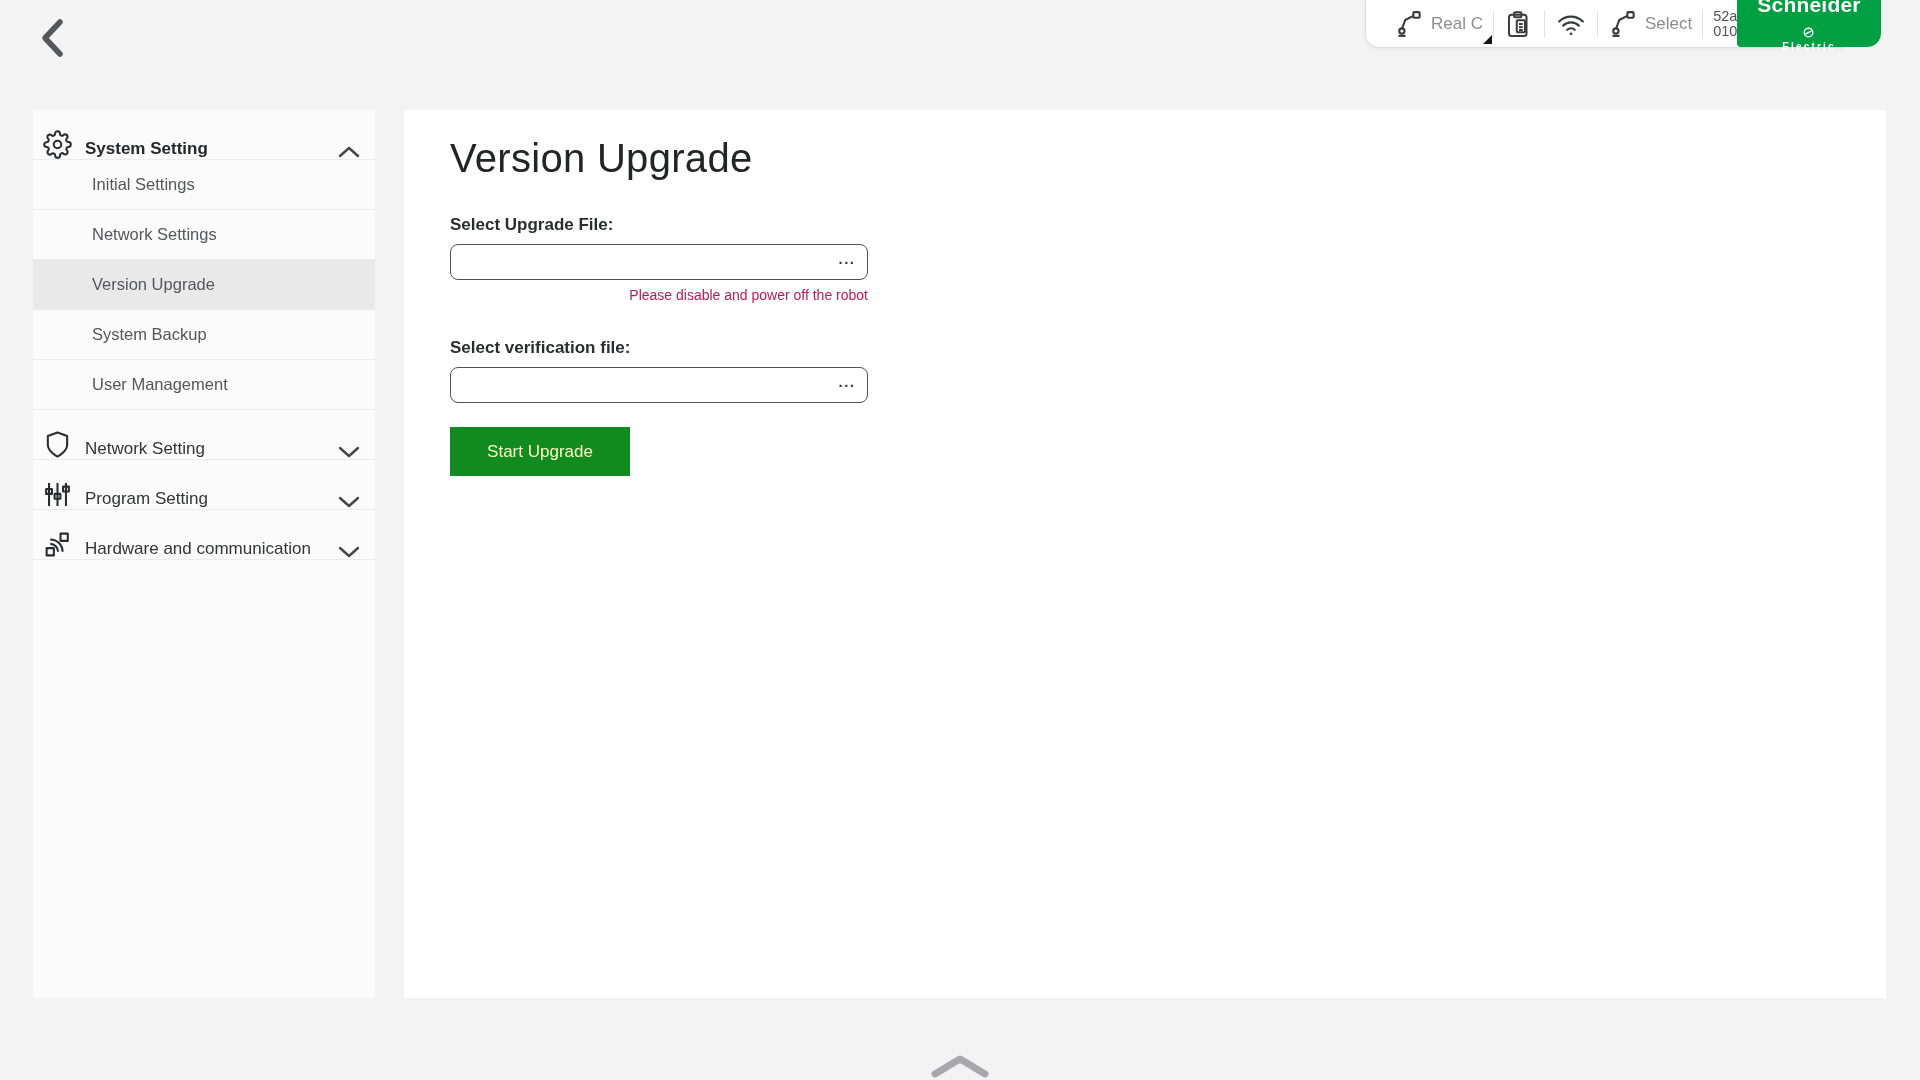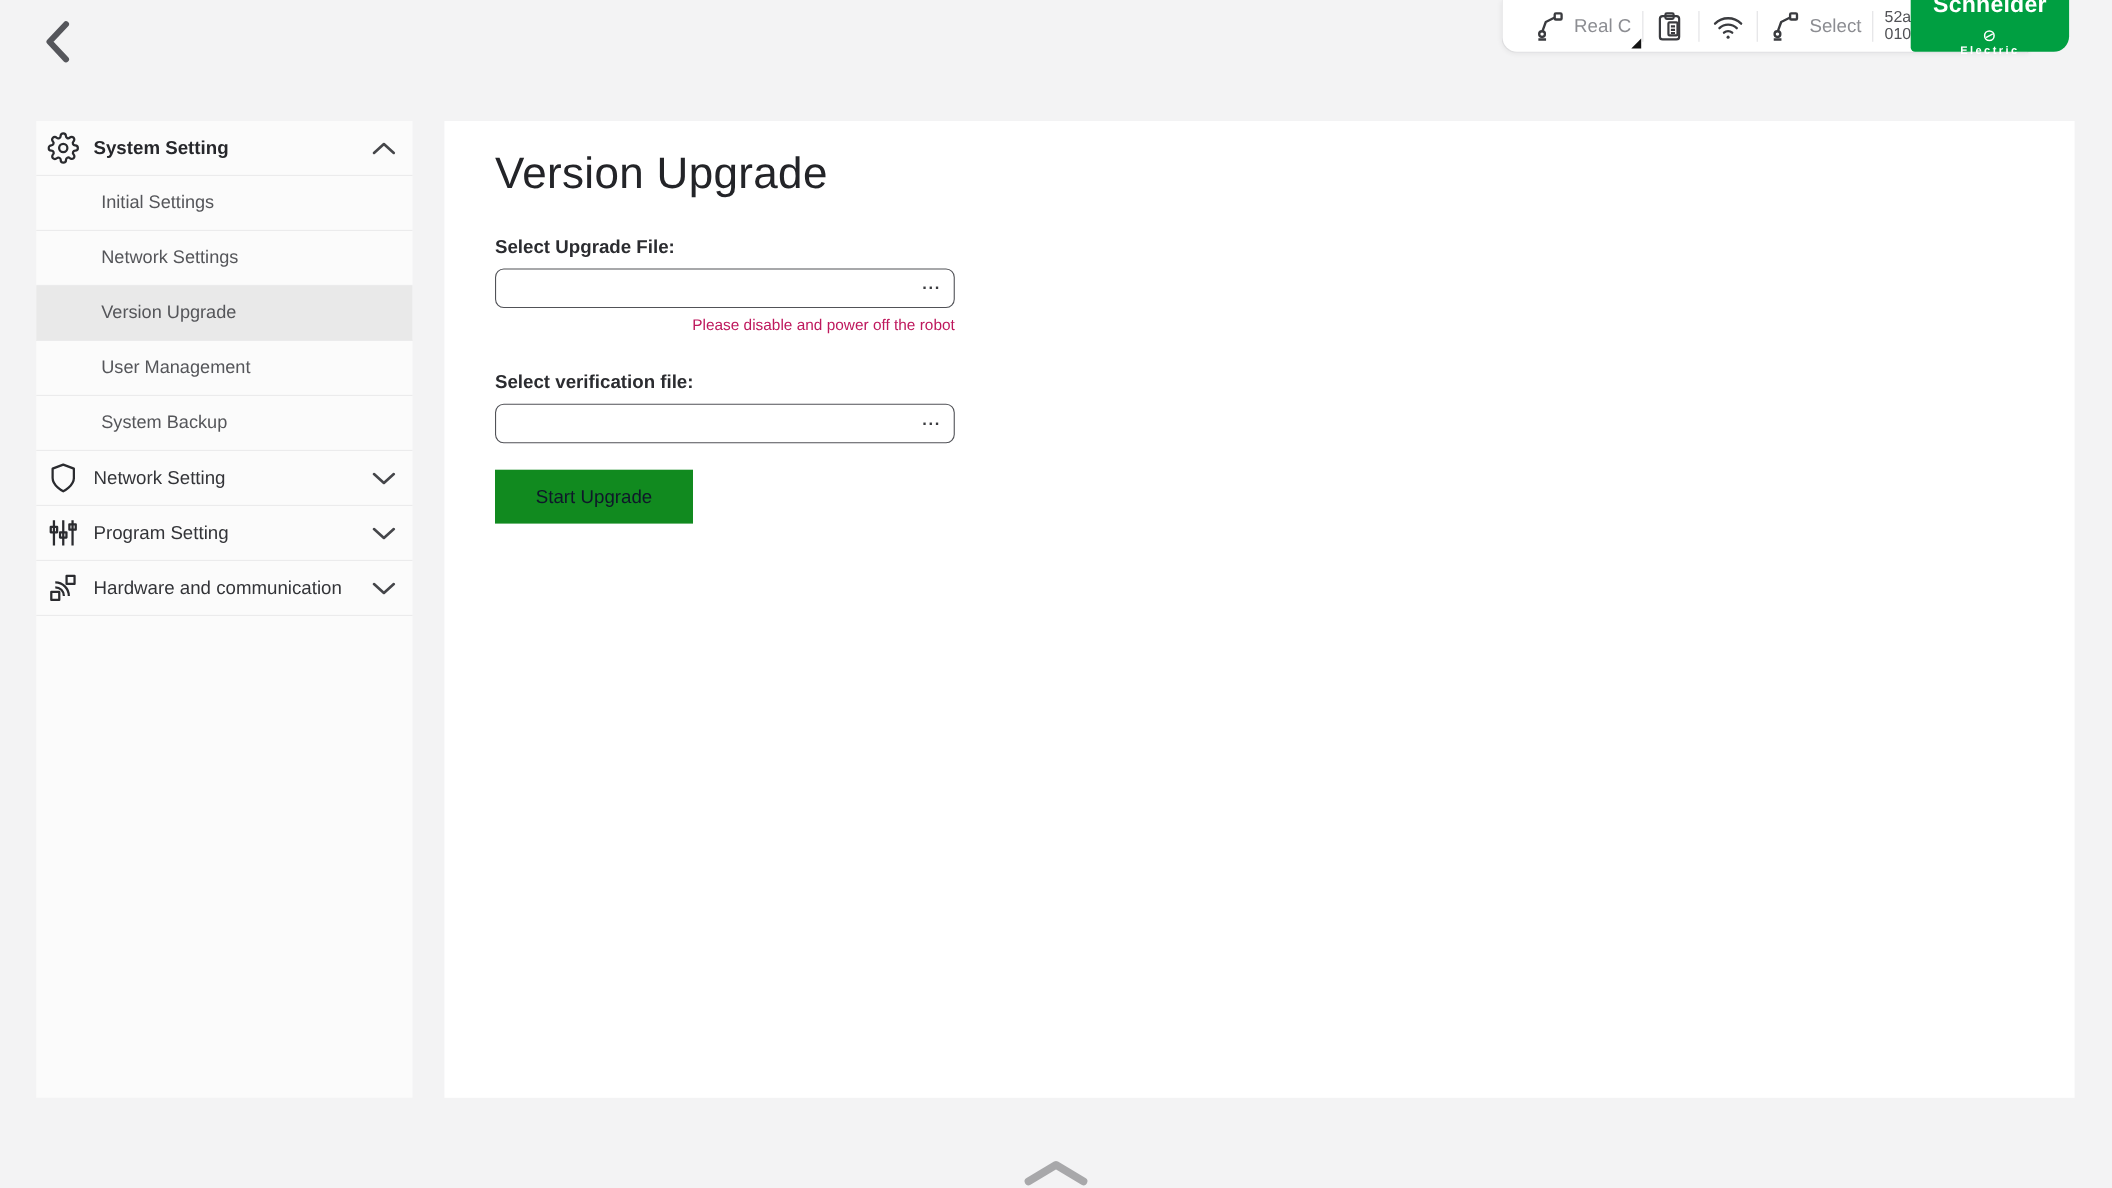--- a/index.html
+++ b/index.html
@@ -34,21 +34,21 @@
     background:#009F41;border-radius:0 0 14px 4px;color:#fff;
     display:flex;flex-direction:column;align-items:center;justify-content:center;gap:12px;}
   .brand-name{font-size:21px;font-weight:800;line-height:21px;letter-spacing:.2px;}
   .brand-sub{display:flex;align-items:center;gap:3px;font-size:10px;
     letter-spacing:2.2px;font-weight:600;line-height:12px;flex-direction:column;}
 
   
   .sidebar{position:absolute;left:33px;top:110px;width:342px;height:888px;background:#FBFBFB;}
   .nav-row{height:50px;display:flex;align-items:center;
     border-bottom:1px solid #EBEBEC;box-sizing:border-box;cursor:pointer;background:transparent;}
-  .nav-header{padding:0 14px 0 10px;gap:13px;}
+  .nav-header{padding:0 14px 0 10px;gap:13px;align-items:flex-end;}
   .nav-label{font-size:17px;color:#333438;}
   .nav-header.bold .nav-label{font-weight:700;color:#26272B;}
   .nav-chevron{margin-left:auto;color:#45464A;}
   .nav-icon{color:#2A2B2F;}
   .nav-item{padding-left:59px;font-size:16.5px;color:#55565A;}
   .nav-item.selected{background:#E9E9E9;}
 
   
   .panel{position:absolute;left:404px;top:110px;width:1482px;height:888px;
     background:#FFFFFF;box-sizing:border-box;padding:26px 0 0 46px;}
@@ -57,21 +57,21 @@
   .field.second{margin-top:35px;}
   .field-label{font-size:17px;font-weight:700;color:#2B2C30;margin-bottom:9px;}
   .input-wrap{position:relative;width:418px;height:36px;}
   .text-input{width:100%;height:100%;box-sizing:border-box;border:1.5px solid #515257;
     border-radius:8px;background:#fff;padding:0 42px 0 12px;font-size:16px;
     color:#232428;outline:none;}
   .browse-btn{position:absolute;right:4px;top:2px;bottom:2px;width:34px;background:none;
     border:none;color:#3A3B3F;font-weight:700;font-size:15px;letter-spacing:1.5px;
     cursor:pointer;line-height:1;padding-bottom:8px;}
   .hint{margin-top:7px;text-align:right;font-size:14px;color:#be185d;width:418px;}
-  .start-btn{margin-top:24px;width:180px;height:49px;background:#118A1F;color:#0f172a;
+  .start-btn{margin-top:24px;width:180px;height:49px;background:#118A1F;color:#fef9c3;
     border:none;font-size:17px;cursor:pointer;}
 
   
   .bottom-chevron{position:absolute;left:50%;transform:translateX(-50%);bottom:1px;
     background:none;border:none;padding:0;cursor:pointer;color:#A8A8AA;}
 </style>
 </head>
 <body>
 
 <button class="back-btn">
@@ -188,24 +188,24 @@
   <div class="nav-row nav-item">
     <span>Initial Settings</span>
   </div>
   <div class="nav-row nav-item">
     <span>Network Settings</span>
   </div>
   <div class="nav-row nav-item selected">
     <span>Version Upgrade</span>
   </div>
   <div class="nav-row nav-item">
+    <span>System Backup</span>
+  </div>
+  <div class="nav-row nav-item">
     <span>User Management</span>
-  </div>
-  <div class="nav-row nav-item">
-    <span>System Backup</span>
   </div>
 
 
   <div class="nav-row nav-header">
     <span class="nav-icon">
       <svg width="29" height="29" viewBox="0 0 24 24" fill="none" stroke="currentColor" stroke-width="1.7" stroke-linejoin="round">
         <path d="M12 22s8-4 8-10V5l-8-3-8 3v7c0 6 8 10 8 10z"></path>
       </svg>
     </span>
     <span class="nav-label">Network Setting</span>

